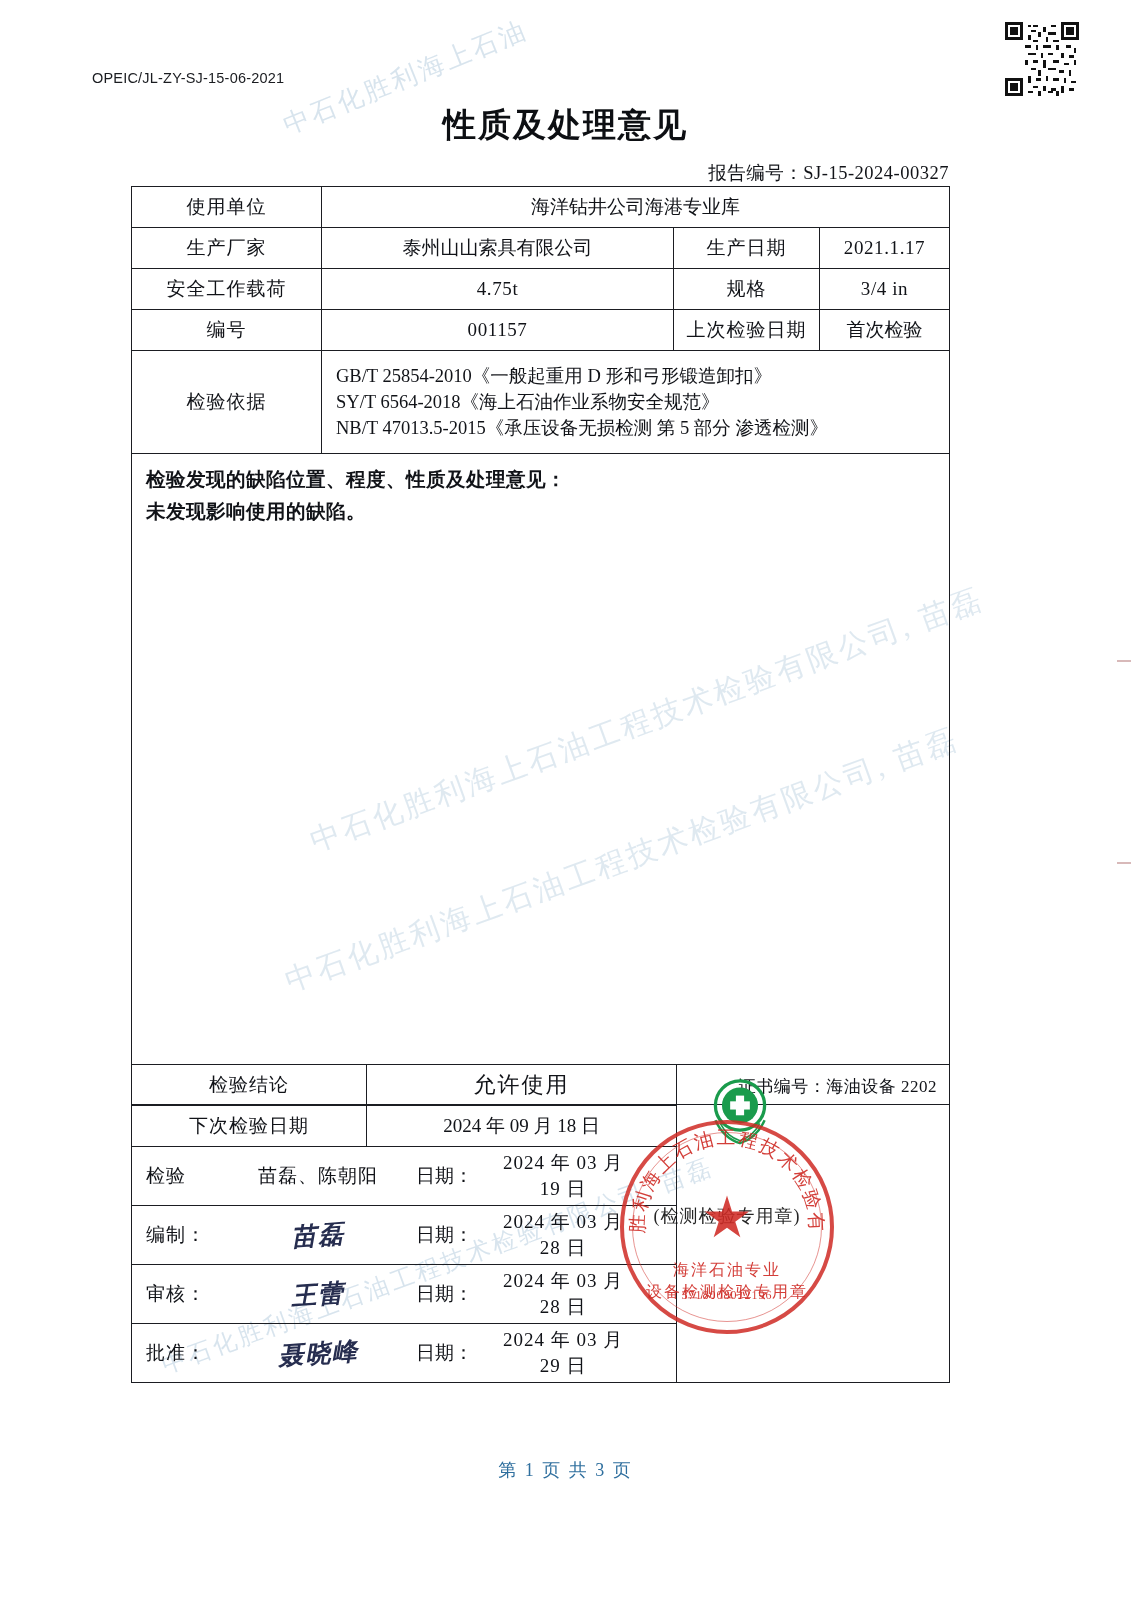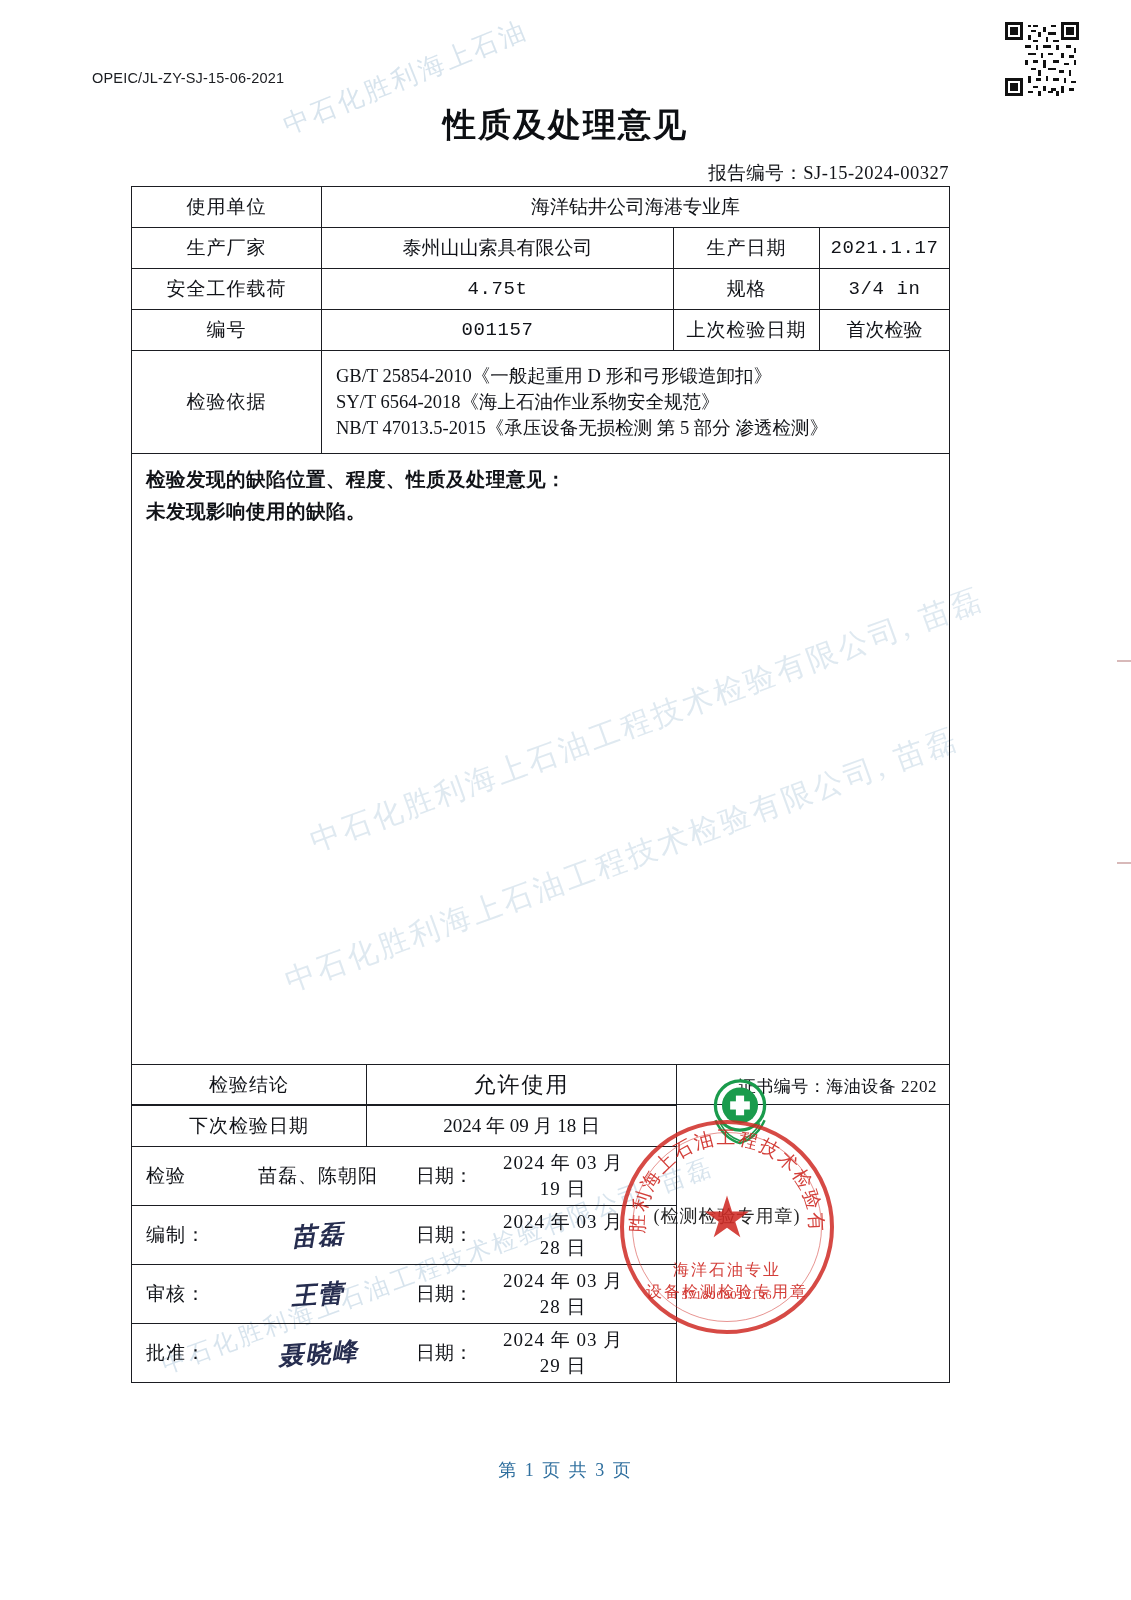--- a/index.html
+++ b/index.html
@@ -67,21 +67,21 @@
   .tbl td {
     border: 1.3px solid #1b1d22;
     font-size: 19px;
     padding: 0;
     height: 40px;
     vertical-align: middle;
   }
   .c { text-align: center; }
   .lbl { font-size: 19.5px; letter-spacing: 1px; margin-top: 32px; }
   .val { font-size: 19px; }
-  .mono { font-family: Liberation Mono, monospace; letter-spacing: 0.6px; }
+  .mono { font-family: Liberation Serif, serif; letter-spacing: 0.6px; }
 
   td.basis {
     height: 94px;
     vertical-align: middle;
     padding: 4px 0 4px 14px;
     text-align: left;
     margin-top: 8px;
   }
   .basis-line {
     font-size: 18.5px;

